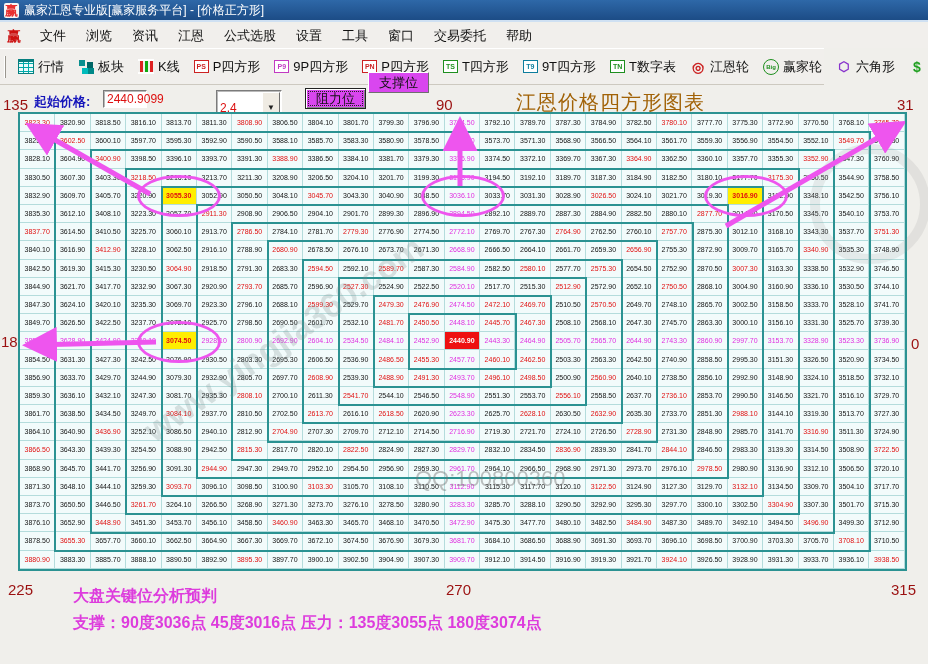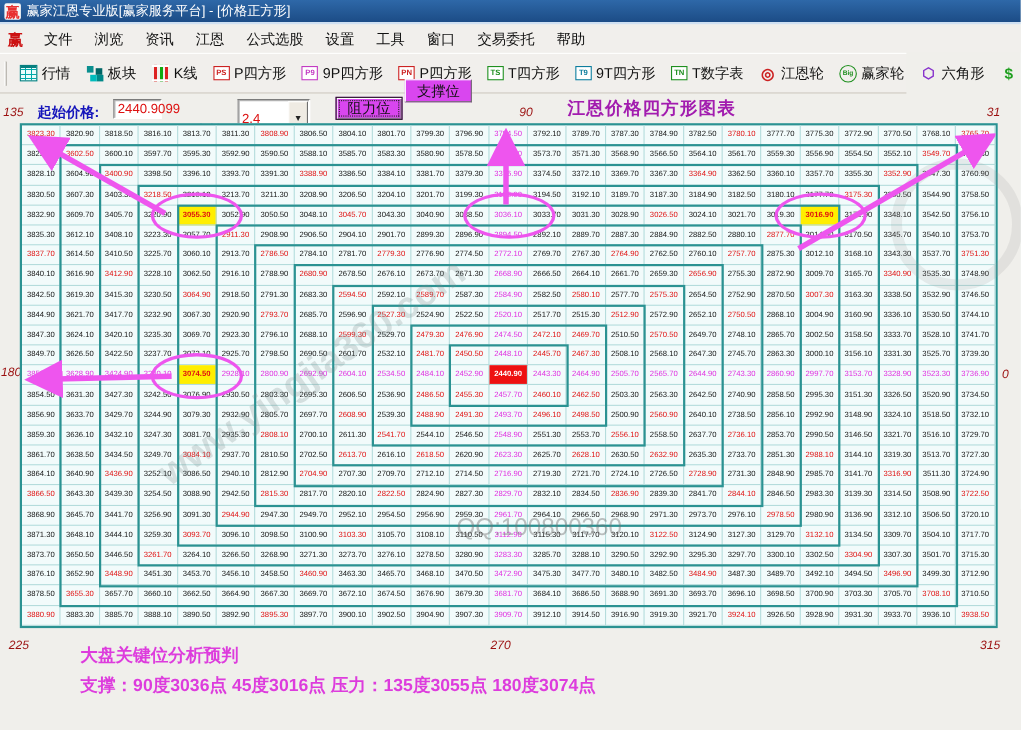--- a/index.html
+++ b/index.html
@@ -37,33 +37,33 @@
   .ic-box{font-size:7px;width:15px;height:13px;border:1px solid;box-sizing:border-box;background:#fff;}
   .ic-red{color:#cc2222;border-color:#cc2222;}
   .ic-mag{color:#c23ac2;border-color:#c23ac2;}
   .ic-grn{color:#1f8f1f;border-color:#1f8f1f;}
   .ic-tea{color:#0d7d9d;border-color:#0d7d9d;}
   .ic-wheel{color:#cc2222;font-size:14px;}
   .ic-big{border:1px solid #1f8f1f;border-radius:50%;color:#1f8f1f;font-size:6px;width:14px;height:14px;}
   .ic-hex{color:#8833cc;font-size:13px;}
   .ic-dollar{color:#1f9f1f;font-size:14px;}
   
-  .deg{position:absolute;color:#9b1010;font-size:11px;font-style:italic;}
+  .deg{position:absolute;color:#9b1010;font-size:15px;}
   .blue-label{position:absolute;color:#1515bb;font-size:13px;font-weight:bold;}
   .field{position:absolute;background:#fff;border:1px solid;border-color:#7b7b7b #ffffff #ffffff #7b7b7b;
      box-shadow:inset 1px 1px 0 #b9b9b9;color:#dd1111;font-size:12px;box-sizing:border-box;
      display:flex;align-items:center;padding-left:3px;}
   .combo-btn{position:absolute;right:1px;top:1px;bottom:1px;width:16px;background:#efebe3;
      border:1px solid;border-color:#fff #6f6f6f #6f6f6f #fff;font-size:8px;color:#222;
      display:flex;align-items:center;justify-content:center;}
   .btn{position:absolute;background:#d946ef;font-size:13px;color:#111;display:flex;align-items:center;
      justify-content:center;border:1px solid;border-color:#ffffff #6f6f6f #6f6f6f #ffffff;box-sizing:border-box;}
   .btn.default{border:1px solid #222;box-shadow:inset 1px 1px 0 #fff,inset -1px -1px 0 #8a8a8a;
      outline:1px dotted #222;outline-offset:-4px;}
-  .chart-title{position:absolute;left:516px;top:89px;color:#a21caf;font-size:16px;font-weight:bold;letter-spacing:1px;}
+  .chart-title{position:absolute;left:516px;top:89px;color:#a16207;font-size:20px;font-weight:normal;letter-spacing:1px;}
   
   .gann{position:absolute;left:18px;top:112px;width:885px;height:455px;background:#f2fbfb;
      border:2px solid #2b9292;box-sizing:content-box;}
   .cells{position:absolute;left:0;top:0;display:grid;grid-template-columns:repeat(25,35.4px);
      grid-auto-rows:18.2px;}
   .cell{font-size:7px;color:#141414;display:flex;align-items:center;justify-content:center;
      border-right:1px solid #b4dcdc;border-bottom:1px solid #b4dcdc;box-sizing:border-box;
      overflow:hidden;white-space:nowrap;}
   .cell.red{color:#e01010;}
   .cell.mag{color:#e030e0;}
@@ -148,21 +148,21 @@
         <span class="ticon ic-hex">⬡</span>
         <span>六角形</span>
       </span>
       <span class="tool-item">
         <span class="ticon ic-dollar">$</span>
       </span>
     </span>
 </div>
 
 <div class="deg" style="left:3px;top:96px;">135</div>
-<div class="deg" style="left:472px;top:96px;">90</div>
+<div class="deg" style="left:436px;top:96px;">90</div>
 <div class="deg" style="left:897px;top:96px;">31</div>
 <div class="deg" style="left:1px;top:333px;">180</div>
 <div class="deg" style="left:911px;top:335px;">0</div>
 <div class="deg" style="left:8px;top:581px;">225</div>
 <div class="deg" style="left:446px;top:581px;">270</div>
 <div class="deg" style="left:891px;top:581px;">315</div>
 
 <div class="blue-label" style="left:34px;top:93px;">起始价格:</div>
 <div class="field" style="left:103px;top:90px;width:44px;height:18px;">2440.9099</div>
 <div class="blue-label" style="left:176px;top:110px;">步长:</div>

